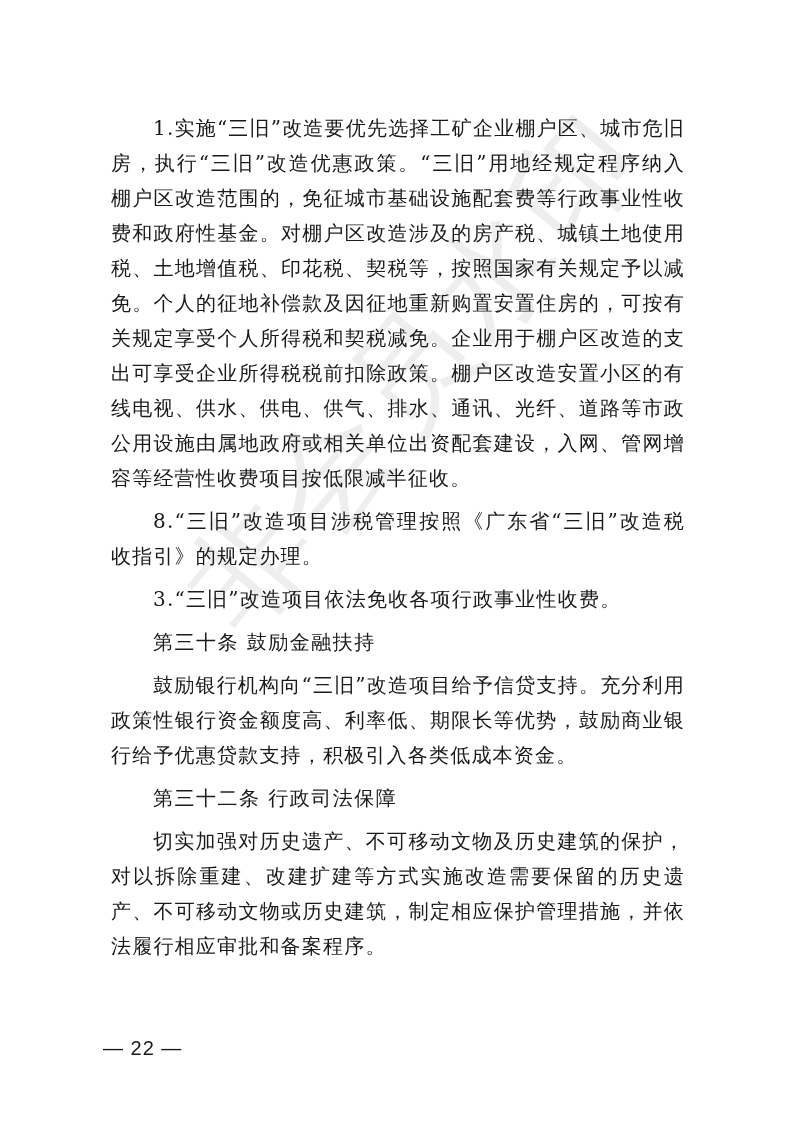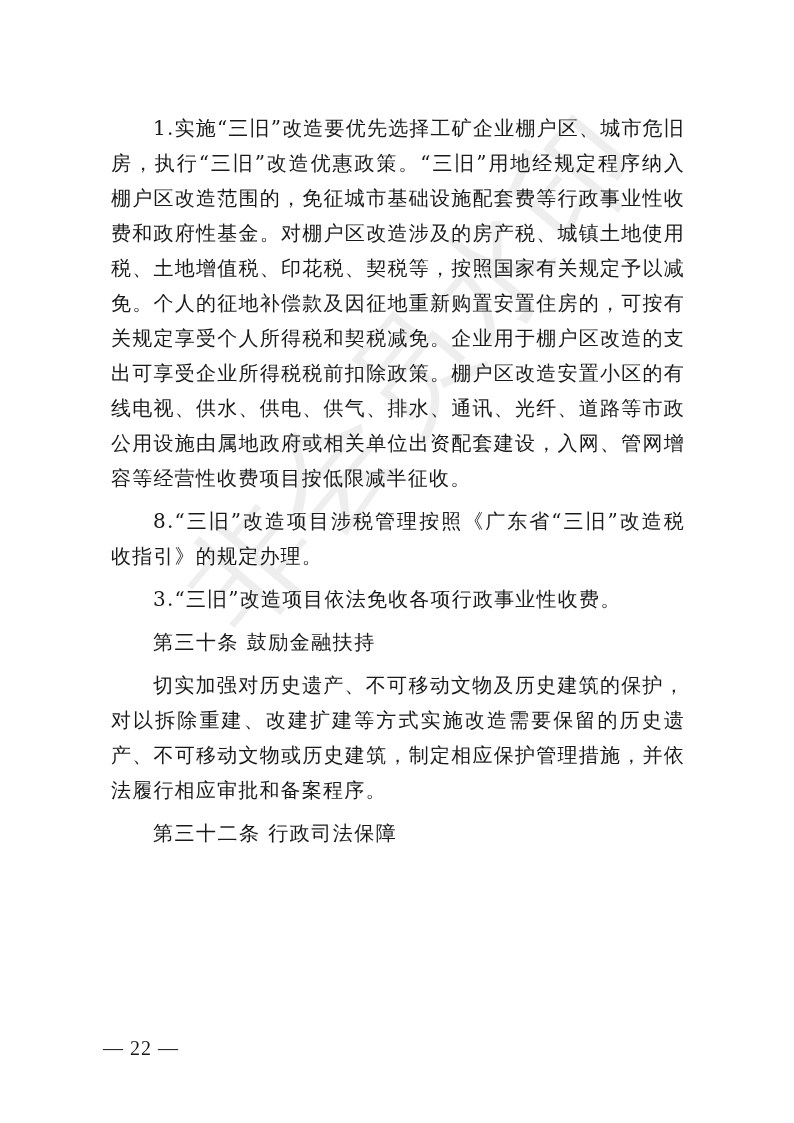--- a/index.html
+++ b/index.html
@@ -55,36 +55,37 @@
       color: rgba(150,150,150,0.16);
       white-space: nowrap;
       letter-spacing: 6px;
       pointer-events: none;
       user-select: none;
     }
     .page-number {
       position: absolute;
       left: 103px;
       top: 1037px;
-      font-family: Liberation Serif, serif;
+      font-family: Liberation Sans, sans-serif;
       font-size: 20px;
       color: #1a1a1a;
       letter-spacing: 1px;
     }
   </style>
 </head>
 <body>
 
 <div class="page">
 
   <div class="watermark">非会员水印</div>
 
   <div class="content">
     <p class="para indent">1.实施“三旧”改造要优先选择工矿企业棚户区、城市危旧房，执行“三旧”改造优惠政策。“三旧”用地经规定程序纳入棚户区改造范围的，免征城市基础设施配套费等行政事业性收费和政府性基金。对棚户区改造涉及的房产税、城镇土地使用税、土地增值税、印花税、契税等，按照国家有关规定予以减免。个人的征地补偿款及因征地重新购置安置住房的，可按有关规定享受个人所得税和契税减免。企业用于棚户区改造的支出可享受企业所得税税前扣除政策。棚户区改造安置小区的有线电视、供水、供电、供气、排水、通讯、光纤、道路等市政公用设施由属地政府或相关单位出资配套建设，入网、管网增容等经营性收费项目按低限减半征收。</p>
     <p class="para indent">8.“三旧”改造项目涉税管理按照《广东省“三旧”改造税收指引》的规定办理。</p>
     <p class="para indent">3.“三旧”改造项目依法免收各项行政事业性收费。</p>
     <p class="para indent heading">第三十条  鼓励金融扶持</p>
+    <p class="para indent">鼓励银行机构向“三旧”改造项目给予信贷支持。充分利用政策性银行资金额度高、利率低、期限长等优势，鼓励商业银行给予优惠贷款支持，积极引入各类低成本资金。</p>
+    <p class="para indent heading">第三十二条  行政司法保障</p>
     <p class="para indent">切实加强对历史遗产、不可移动文物及历史建筑的保护，对以拆除重建、改建扩建等方式实施改造需要保留的历史遗产、不可移动文物或历史建筑，制定相应保护管理措施，并依法履行相应审批和备案程序。</p>
-    <p class="para indent heading">第三十二条  行政司法保障</p>
   </div>
 
   <div class="page-number">— 22 —</div>
 </div>
 
 </body></html>

